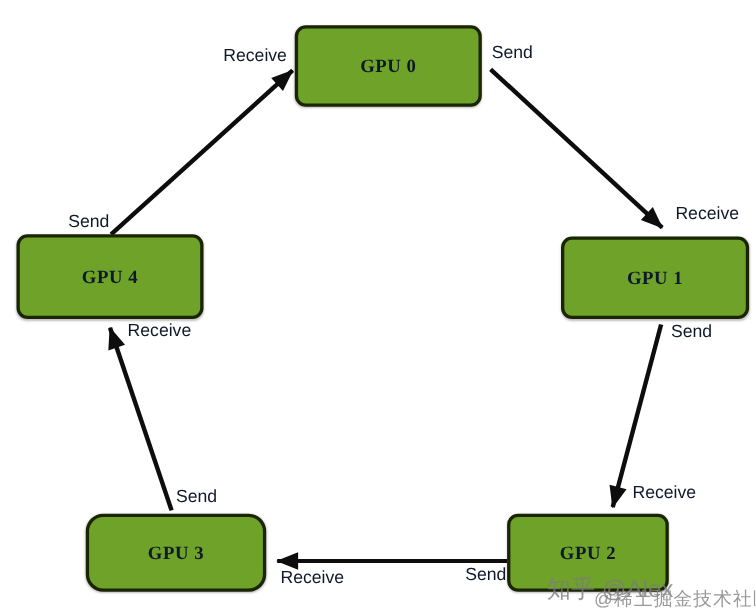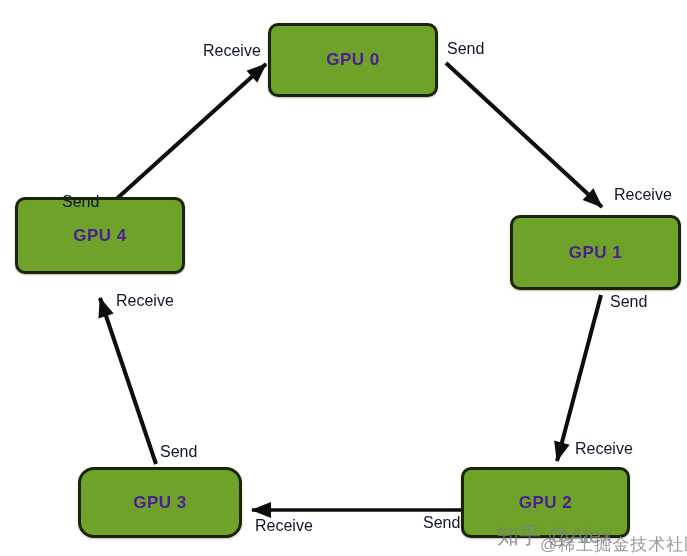--- a/index.html
+++ b/index.html
@@ -30,21 +30,22 @@
     display: flex;
     align-items: center;
     justify-content: center;
     box-sizing: border-box;
     box-shadow: 0 1px 2px rgba(0,0,0,0.25);
   }
   .node-label {
     font-weight: bold;
     font-size: 17px;
     letter-spacing: 0.5px;
-    color: #4c1d95;
+    color: #0f172a;
+    font-family: Liberation Serif, serif;
   }
   .edge-label {
     position: absolute;
     font-size: 16px;
     color: #0f172a;
     white-space: nowrap;
   }
   .watermark-primary {
     position: absolute;
     left: 497px;
@@ -58,23 +59,23 @@
     left: 540px;
     top: 533px;
     font-size: 17px;
     letter-spacing: 1px;
     color: rgba(135,135,135,0.85);
     white-space: nowrap;
   }
   
   #node-gpu-0 { left: 268px; top: 23px;  width: 170px; height: 74px; }
   #node-gpu-1 { left: 510px; top: 215px; width: 171px; height: 75px; }
-  #node-gpu-2 { left: 461px; top: 467px; width: 169px; height: 71px; }
+  #node-gpu-2 { left: 461px; top: 467px; width: 147px; height: 71px; }
   #node-gpu-3 { left: 78px;  top: 467px; width: 164px; height: 71px; border-radius: 16px; }
-  #node-gpu-4 { left: 15px;  top: 197px; width: 170px; height: 77px; }
+  #node-gpu-4 { left: 15px;  top: 213px; width: 170px; height: 77px; }
   
   #lbl-e4-receive { left: 203px; top: 42px; }
   #lbl-e0-send    { left: 447px; top: 40px; }
   #lbl-e0-receive { left: 614px; top: 186px; }
   #lbl-e1-send    { left: 610px; top: 293px; }
   #lbl-e1-receive { left: 575px; top: 440px; }
   #lbl-e2-send    { left: 423px; top: 514px; }
   #lbl-e2-receive { left: 255px; top: 517px; }
   #lbl-e3-send    { left: 160px; top: 443px; }
   #lbl-e3-receive { left: 116px; top: 292px; }

